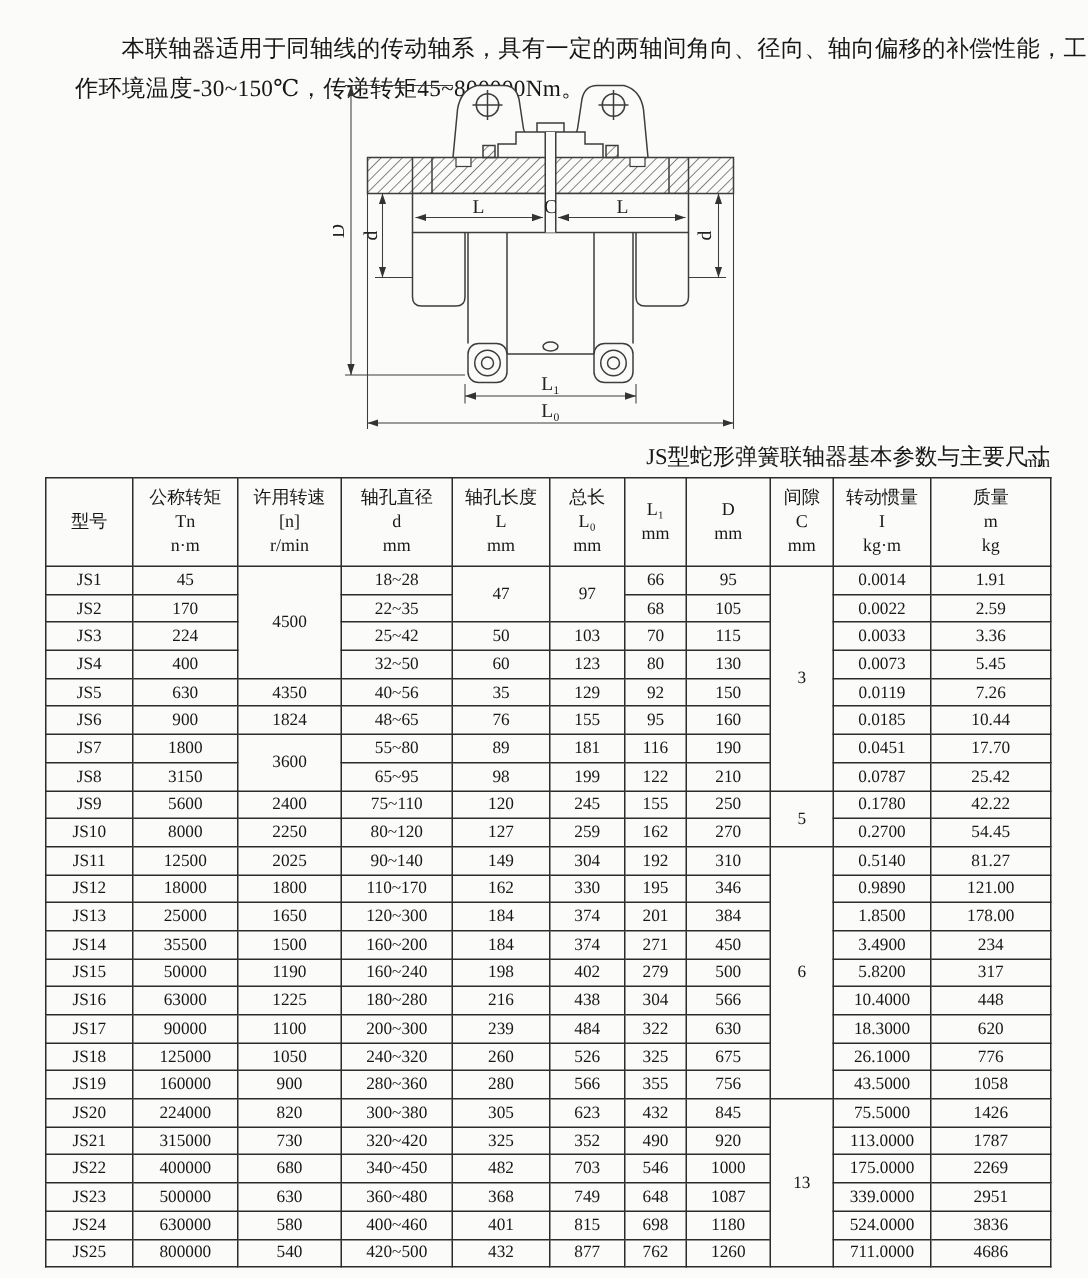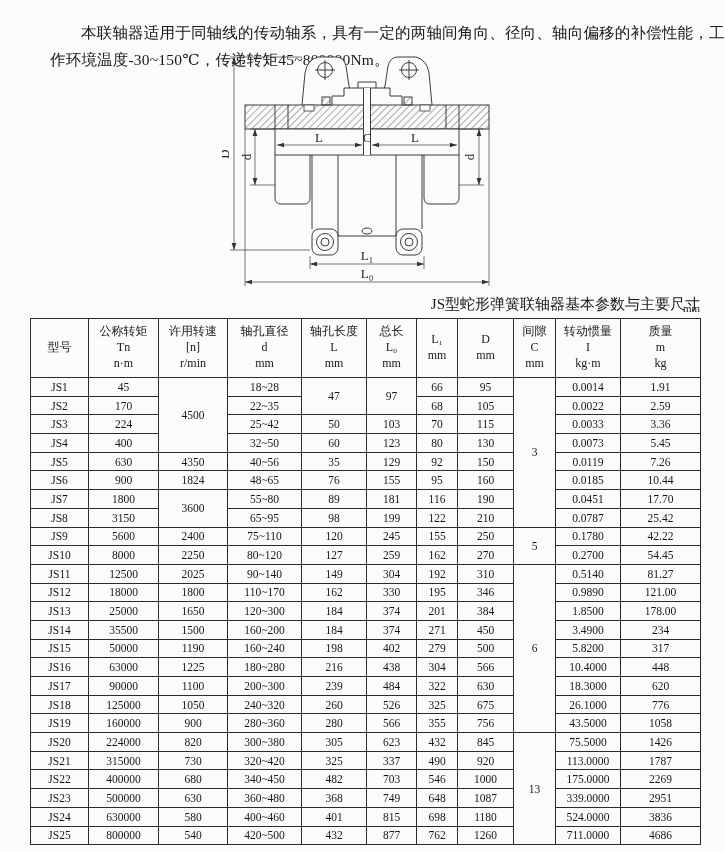--- a/index.html
+++ b/index.html
@@ -393,21 +393,21 @@
           <td rowspan="6">13</td>
           <td>75.5000</td>
           <td>1426</td>
         </tr>
         <tr>
           <td>JS21</td>
           <td>315000</td>
           <td>730</td>
           <td>320~420</td>
           <td>325</td>
-          <td>337</td>
+          <td>352</td>
           <td>490</td>
           <td>920</td>
           <td>113.0000</td>
           <td>1787</td>
         </tr>
         <tr>
           <td>JS22</td>
           <td>400000</td>
           <td>680</td>
           <td>340~450</td>

